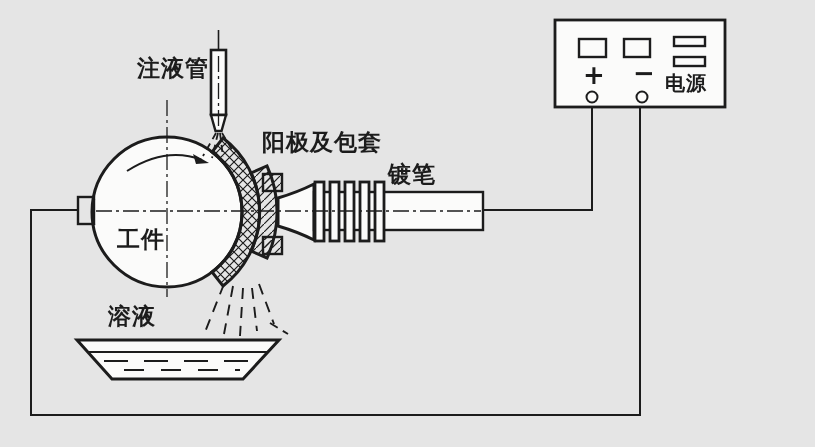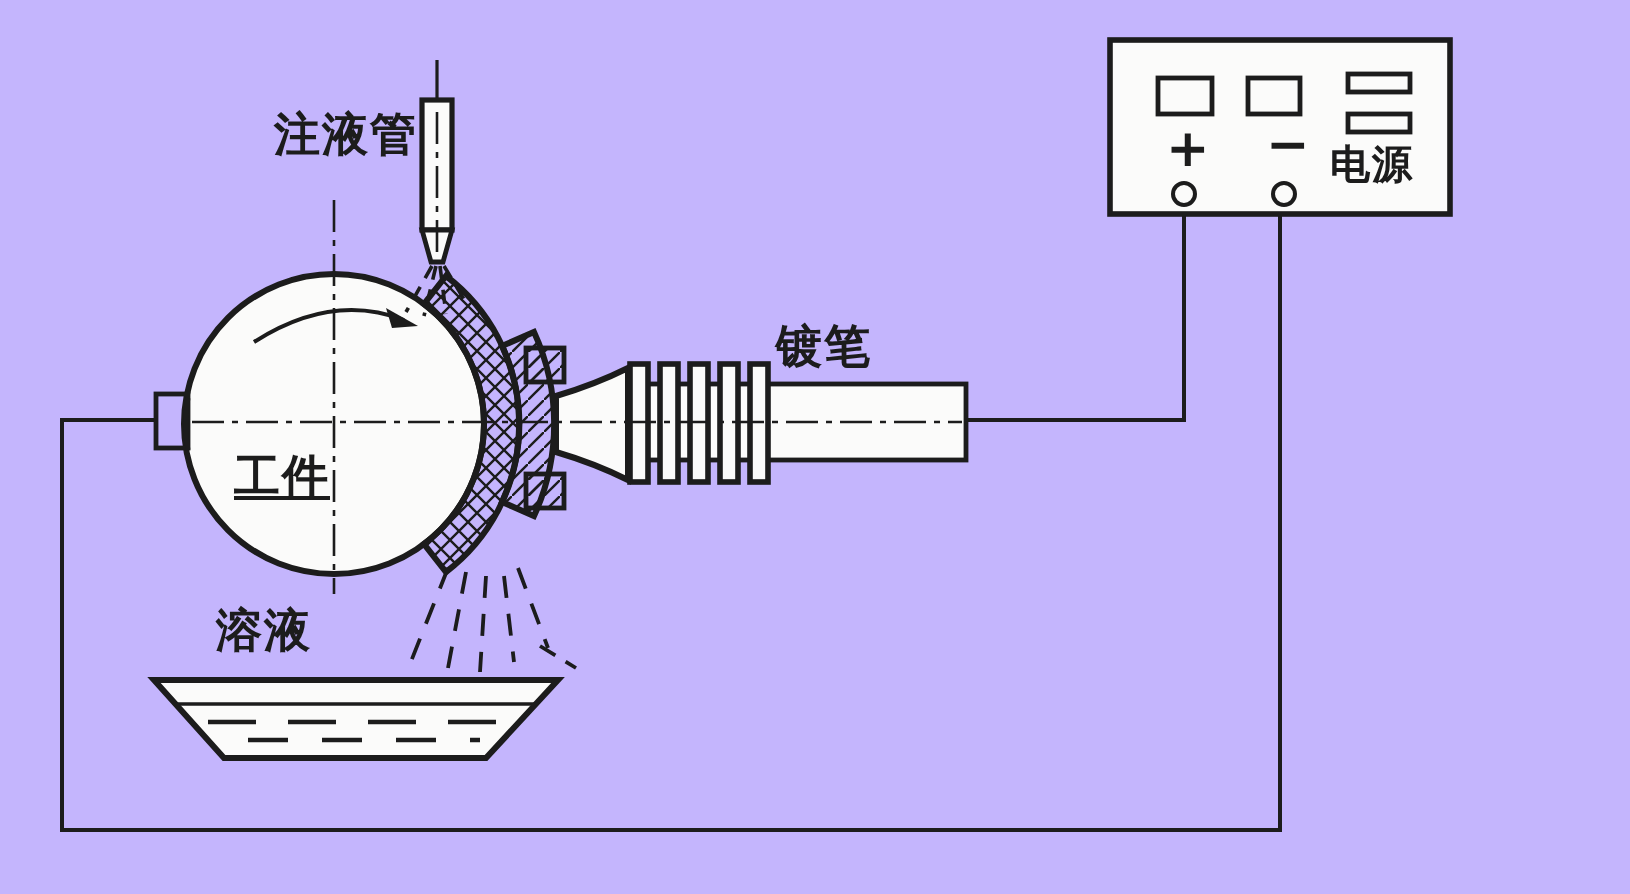--- a/index.html
+++ b/index.html
@@ -1,20 +1,20 @@
 <!DOCTYPE html>
 <html><head>
 <meta charset="utf-8">
 <style>
   html,body{margin:0;padding:0;}
   body{font-family:"DejaVu Sans","Liberation Sans",sans-serif;}
   .stage{
     position:relative;
     width:815px;height:447px;
-    background:#c4b5fd;
+    background:#e5e5e5;
     overflow:hidden;
   }
   .stage svg{position:absolute;left:0;top:0;}
   .lbl{
     position:absolute;
     color:#1c1c1c;
     font-size:23px;
     font-weight:600;
     letter-spacing:1px;
     white-space:nowrap;
@@ -122,24 +122,25 @@
       <rect x="624" y="39" width="26" height="18" fill="#fbfbfa" stroke="#1c1c1c" stroke-width="2.4"></rect>
       <rect x="674" y="37" width="31" height="9" fill="#fbfbfa" stroke="#1c1c1c" stroke-width="2.4"></rect>
       <rect x="674" y="57" width="31" height="9" fill="#fbfbfa" stroke="#1c1c1c" stroke-width="2.4"></rect>
       <circle cx="592" cy="97" r="5.5" fill="#fbfbfa" stroke="#1c1c1c" stroke-width="2"></circle>
       <circle cx="642" cy="97" r="5.5" fill="#fbfbfa" stroke="#1c1c1c" stroke-width="2"></circle>
     </g>
   </svg>
 
   <span class="lbl" style="left:137px;top:57px;">注液管</span>
 
+  <span class="lbl" style="left:262px;top:131px;">阳极及包套</span>
 
   <span class="lbl" style="left:388px;top:163px;">镀笔</span>
 
-  <span class="lbl" style="left:117px;top:228px;text-decoration:underline;">工件</span>
+  <span class="lbl" style="left:117px;top:228px;">工件</span>
 
   <span class="lbl" style="left:108px;top:305px;">溶液</span>
 
   <span class="lbl" style="left:665px;top:75px;font-size:20px;font-family:Liberation Mono, monospace;">电源</span>
 
   <span class="lbl sign" style="left:583px;top:62px;">+</span>
 
   <span class="lbl sign" style="left:633px;top:60px;">−</span>
 
 </div>

